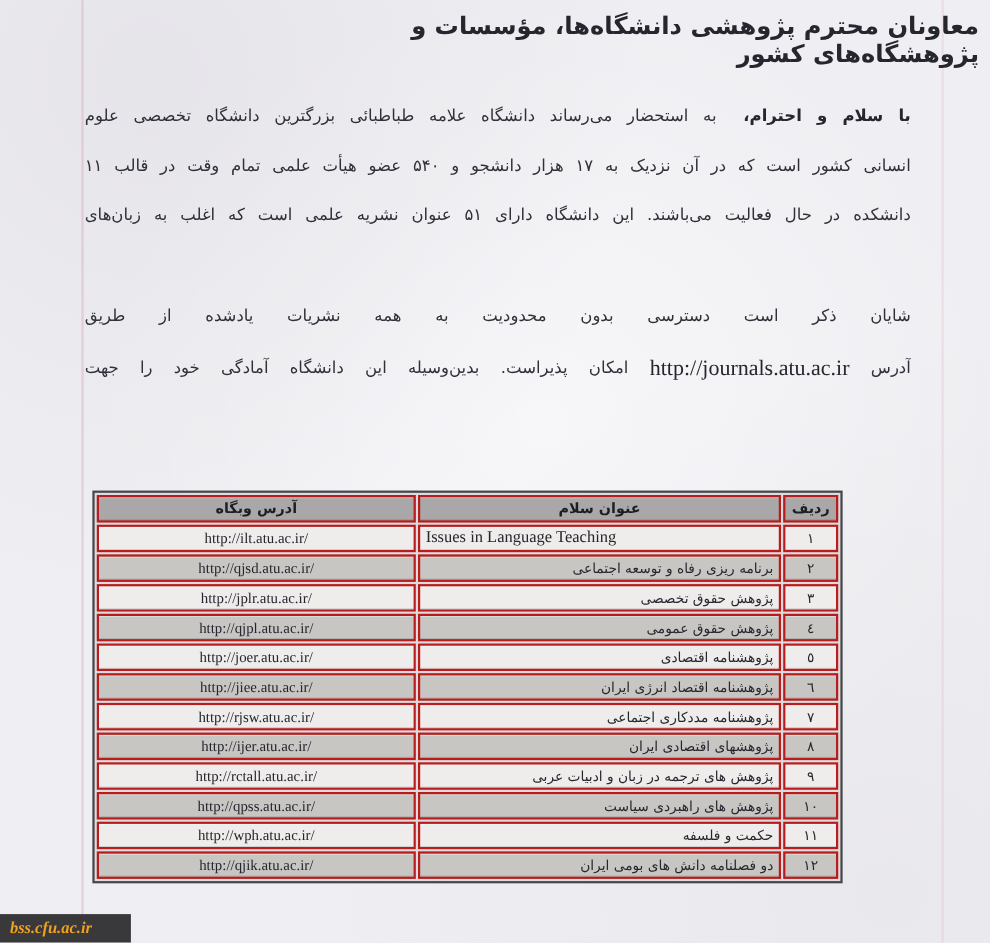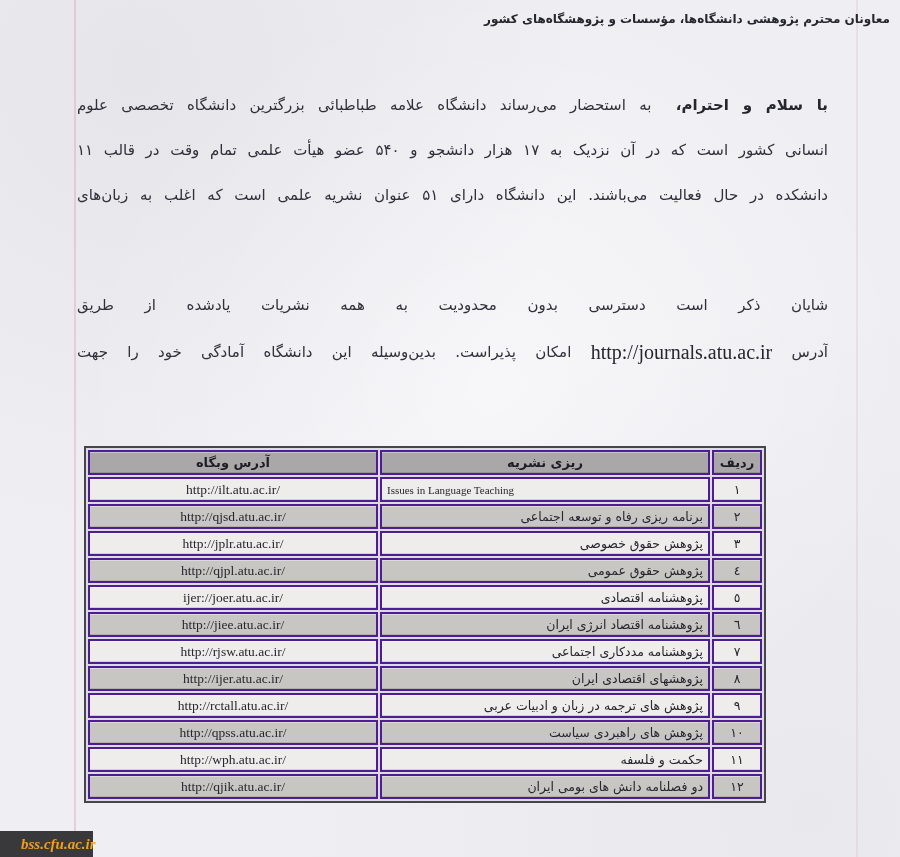--- a/index.html
+++ b/index.html
@@ -20,28 +20,28 @@
   }
   .scan-line{
     position:absolute;top:0;bottom:0;width:2px;
     background:rgba(205,130,160,.28);
   }
   .scan-line.left{left:74px;}
   .scan-line.right{left:856px;opacity:.5;}
   .heading{
     position:absolute;top:12px;right:10px;left:300px;
     direction:rtl;text-align:right;
-    font-size:12px;font-weight:bold;color:#26262e;
+    font-size:22px;font-weight:bold;color:#26262e;
   }
   .para{
     position:absolute;right:72px;left:77px;
     direction:rtl;font-size:15px;color:#30303a;
   }
   .para1{top:90px;}
-  .para2{top:290px;}
+  .para2{top:272px;}
   .line{
     display:block;height:45px;line-height:30px;
     text-align:justify;text-align-last:justify;
     overflow:hidden;white-space:nowrap;
   }
   .para2 .line{height:47px;}
   .line.last{text-align:right;text-align-last:right;}
   .lead-bold{font-weight:bold;color:#26262e;margin-left:11px;}
   .url-latin{
     direction:ltr;unicode-bidi:isolate;display:inline-block;
@@ -52,49 +52,49 @@
   
   table.journals{
     position:absolute;left:84px;top:446px;width:682px;
     table-layout:fixed;border-collapse:separate;border-spacing:2px;
     border:2px solid #46464a;background:#dcdbde;
     direction:rtl;
   }
   col.c-num{width:50px;}
   col.c-title{width:330px;}
   table.journals th, table.journals td{
-    border:2px solid #4c1d95;
+    border:2px solid #b91c1c;
     height:21px;padding:0 5px;overflow:hidden;white-space:nowrap;
     box-shadow:inset 0 1px 0 rgba(255,255,255,.35), inset 0 -1px 0 rgba(0,0,0,.12);
   }
   table.journals th{
     background:#a9a7a7;color:#1d1d25;
     font-size:13px;font-weight:bold;text-align:center;
   }
   tbody tr:nth-child(odd) td{background:#eeedeb;}
   tbody tr:nth-child(even) td{background:#c8c6c3;}
   td.cell-num{text-align:center;font-size:12.5px;color:#26262e;}
   td.cell-title{text-align:right;font-size:12.5px;color:#26262e;}
   td.cell-url{
     direction:ltr;text-align:center;
     font-family:"Liberation Serif","DejaVu Serif",serif;
     font-size:13.5px;color:#26262e;
   }
   tbody tr:first-child td.cell-title{
     direction:ltr;text-align:left;
     font-family:"Liberation Serif","DejaVu Serif",serif;
-    font-size:11px;
+    font-size:15px;
   }
   
   .watermark{
-    position:absolute;left:0;bottom:0;height:26px;width:93px;
+    position:absolute;left:0;bottom:0;height:26px;width:119px;
     background:#39393b;color:#f0a01e;
     font-family:"Liberation Serif","DejaVu Serif",serif;
     font-style:italic;font-weight:bold;font-size:15px;
-    display:flex;align-items:center;padding-left:21px;box-sizing:border-box;
+    display:flex;align-items:center;padding-left:9px;box-sizing:border-box;
     z-index:5;
   }
 </style>
 </head>
 <body>
 
 <div class="page">
   <div class="scan-line left"></div>
   <div class="scan-line right"></div>
 
@@ -113,49 +113,49 @@
 
   <table class="journals">
     <colgroup>
         <col class="c-num">
         <col class="c-title">
         <col class="c-url">
       </colgroup>
     <thead>
       <tr>
         <th>ردیف</th>
-        <th>ریزی نشریه</th>
+        <th>عنوان سلام</th>
         <th>آدرس وبگاه</th>
       </tr>
     </thead>
     <tbody>
       <tr>
         <td class="cell-num">١</td>
         <td class="cell-title">Issues in Language Teaching</td>
         <td class="cell-url">http://ilt.atu.ac.ir/</td>
       </tr>
       <tr>
         <td class="cell-num">٢</td>
         <td class="cell-title">برنامه ریزی رفاه و توسعه اجتماعی</td>
         <td class="cell-url">http://qjsd.atu.ac.ir/</td>
       </tr>
       <tr>
         <td class="cell-num">٣</td>
-        <td class="cell-title">پژوهش حقوق خصوصی</td>
+        <td class="cell-title">پژوهش حقوق تخصصی</td>
         <td class="cell-url">http://jplr.atu.ac.ir/</td>
       </tr>
       <tr>
         <td class="cell-num">٤</td>
         <td class="cell-title">پژوهش حقوق عمومی</td>
         <td class="cell-url">http://qjpl.atu.ac.ir/</td>
       </tr>
       <tr>
         <td class="cell-num">٥</td>
         <td class="cell-title">پژوهشنامه اقتصادی</td>
-        <td class="cell-url">ijer://joer.atu.ac.ir/</td>
+        <td class="cell-url">http://joer.atu.ac.ir/</td>
       </tr>
       <tr>
         <td class="cell-num">٦</td>
         <td class="cell-title">پژوهشنامه اقتصاد انرژی ایران</td>
         <td class="cell-url">http://jiee.atu.ac.ir/</td>
       </tr>
       <tr>
         <td class="cell-num">٧</td>
         <td class="cell-title">پژوهشنامه مددکاری اجتماعی</td>
         <td class="cell-url">http://rjsw.atu.ac.ir/</td>

